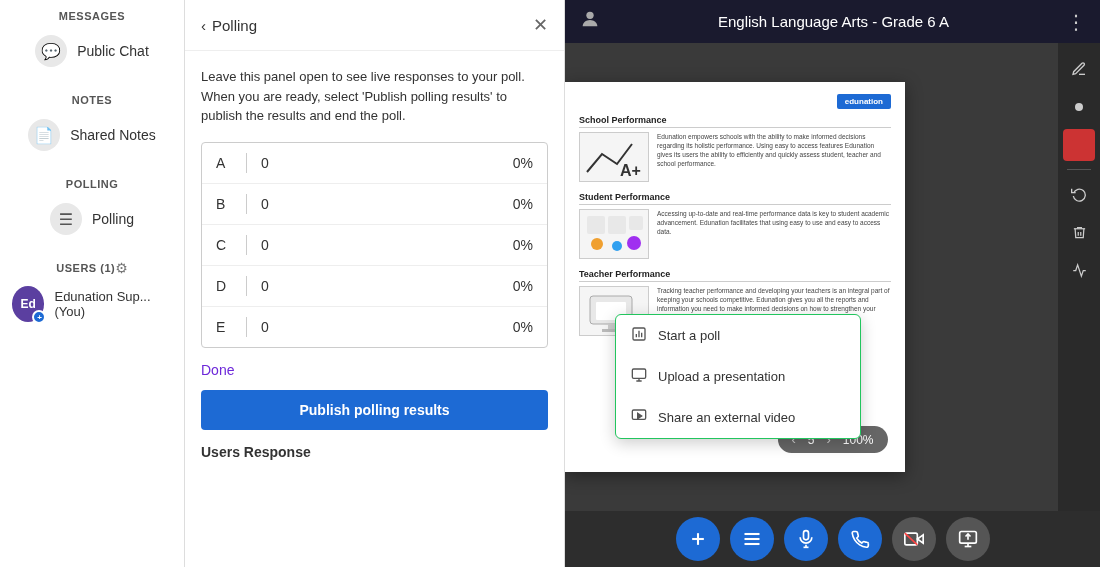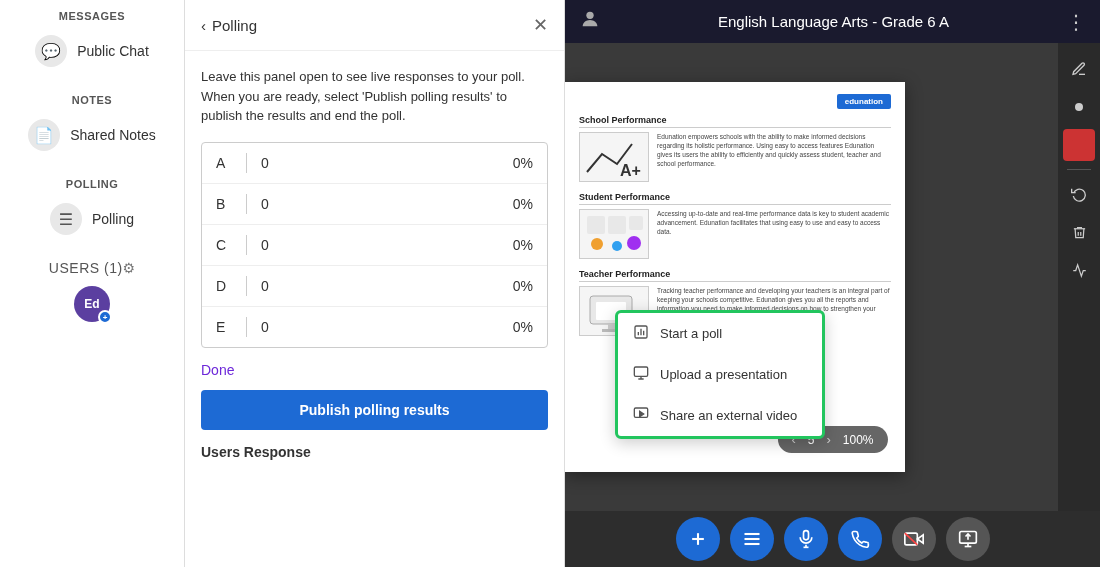--- a/index.html
+++ b/index.html
@@ -55,22 +55,22 @@
       border-top: 1px solid #eee;
       margin: 4px 0;
     }
     .users-header {
       display: flex;
       align-items: center;
       justify-content: space-between;
       padding: 8px 12px 4px 12px;
     }
     .users-label {
-      font-size: 14px;
-      font-weight: normal;
+      font-size: 11px;
+      font-weight: bold;
       color: #555;
       letter-spacing: 0.5px;
     }
     .gear-icon {
       color: #777;
       cursor: pointer;
       font-size: 14px;
     }
     .user-item {
       display: flex;
@@ -372,24 +372,24 @@
       color: #fff;
       font-size: 18px;
     }
 
     
     .context-menu {
       position: absolute;
       bottom: 72px;
       left: 50px;
       background: #fff;
-      border: 3px solid #22c55e;
+      border: 1px solid #22c55e;
       border-radius: 6px;
       box-shadow: 0 4px 16px rgba(0,0,0,0.2);
-      width: 210px;
+      width: 246px;
       z-index: 100;
       overflow: hidden;
     }
     .context-menu-item {
       display: flex;
       align-items: center;
       gap: 10px;
       padding: 11px 14px;
       font-size: 13px;
       color: #333;
@@ -477,20 +477,21 @@
   <hr class="sidebar-divider">
   <div class="users-header">
     <span class="users-label">USERS (1)</span>
     <span class="gear-icon">⚙</span>
   </div>
   <div class="user-item">
     <div class="user-avatar">
       Ed
       <div class="user-avatar-badge">+</div>
     </div>
+    <span class="user-name">Edunation Sup... (You)</span>
   </div>
 </div>
 
 <div class="polling-panel">
   <div class="polling-header">
     <div class="polling-back">
       <span>‹</span>
       <span>Polling</span>
     </div>
     <span class="polling-close">✕</span>

